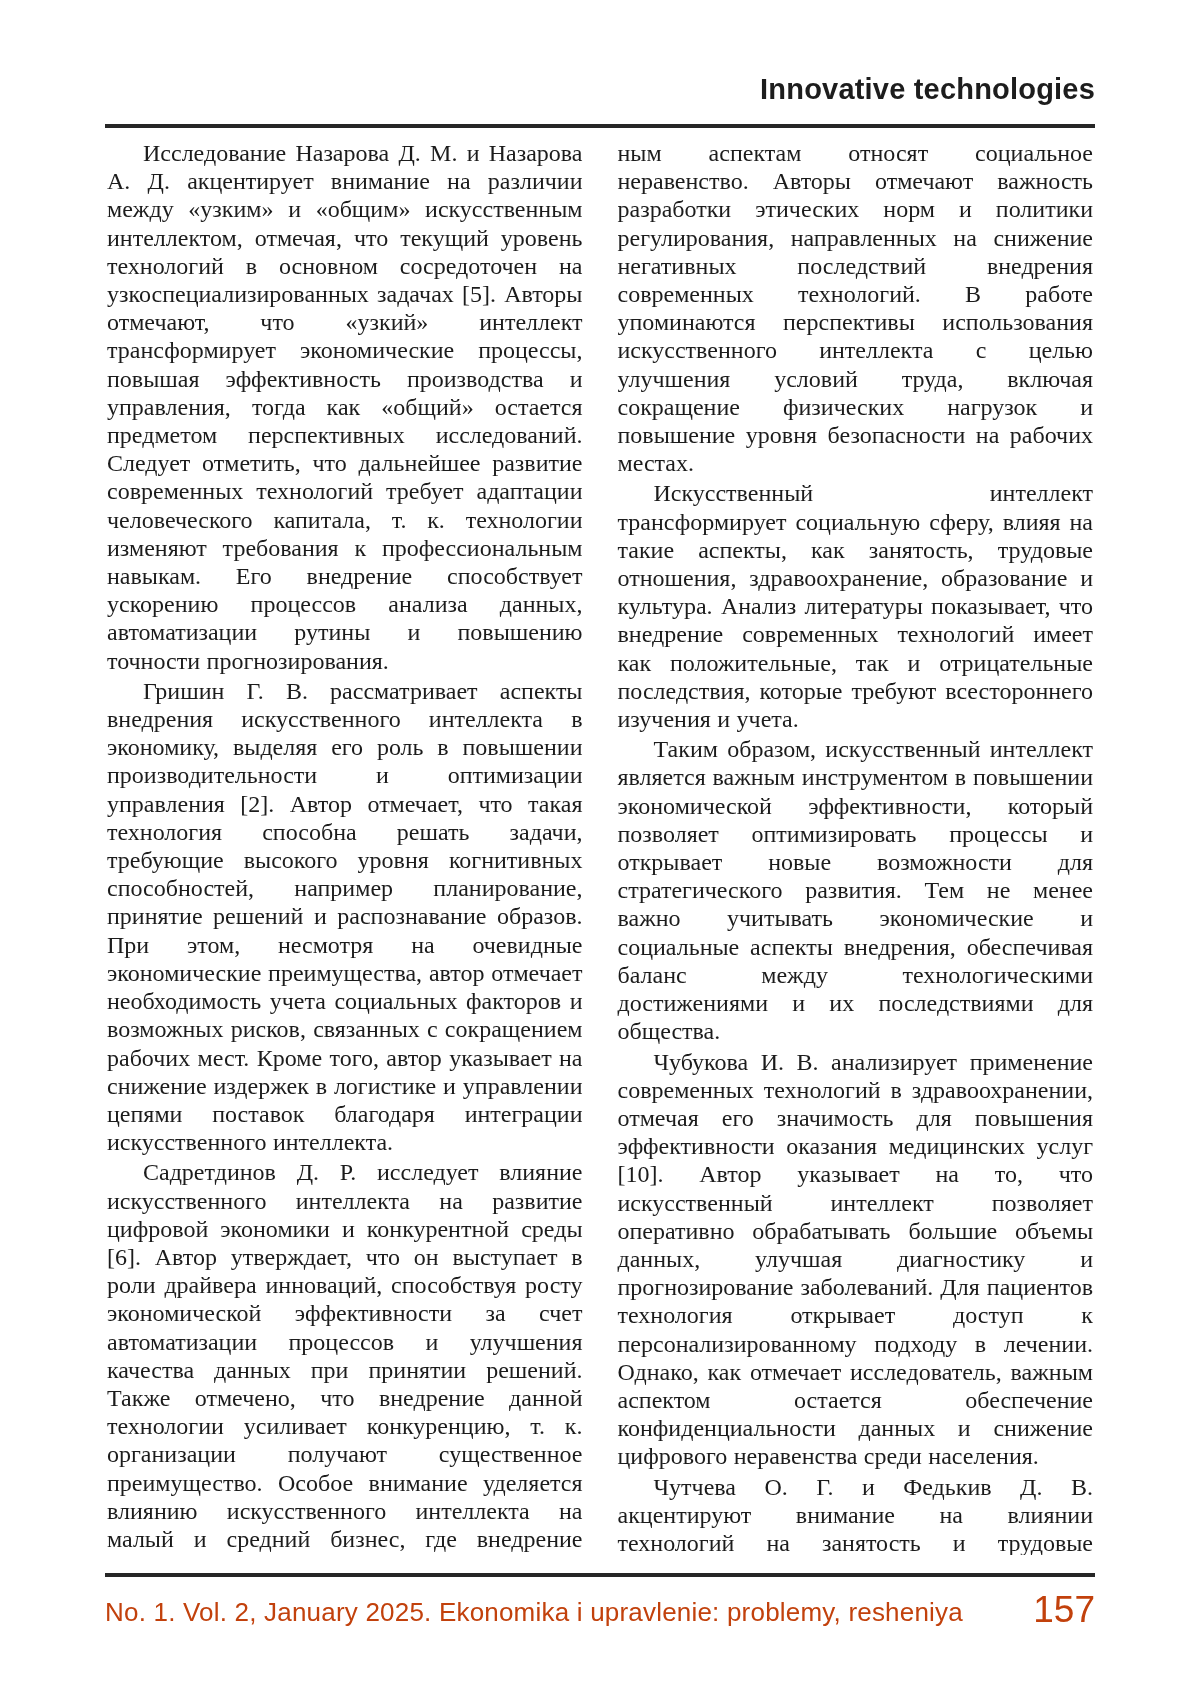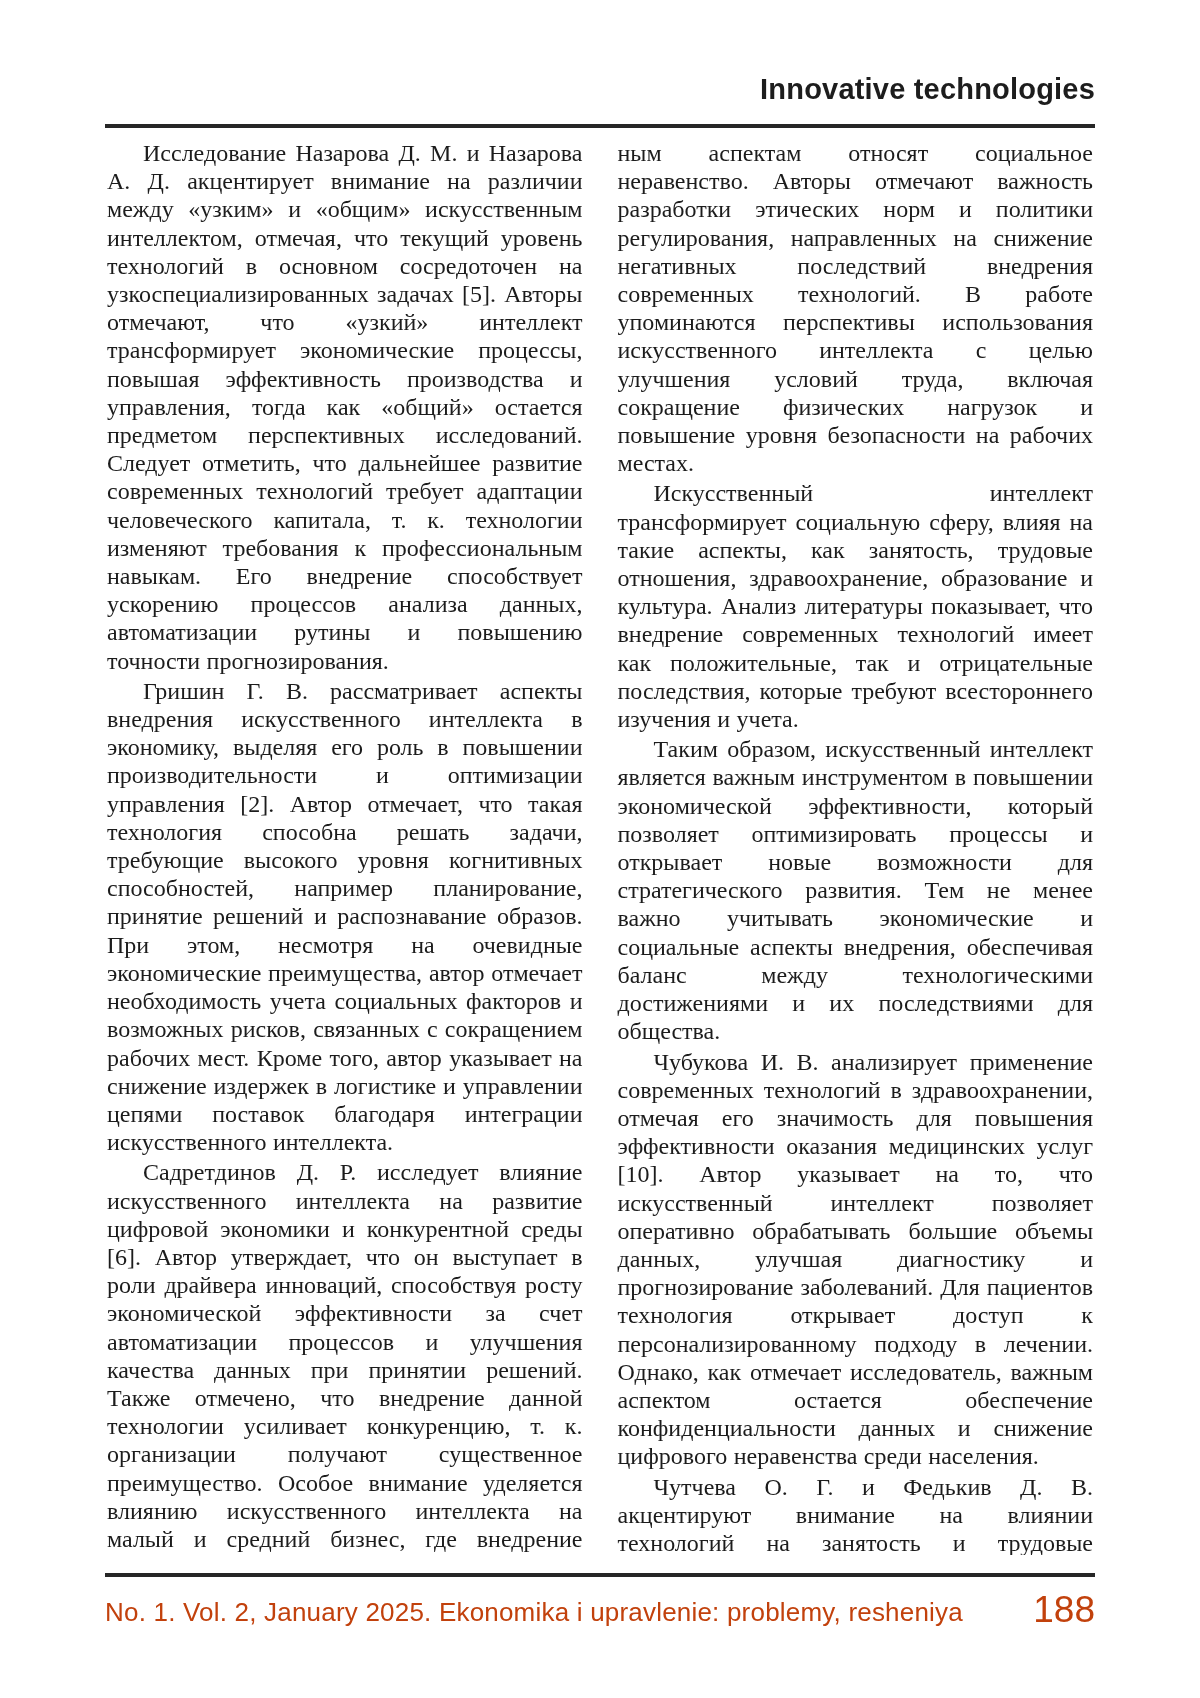--- a/index.html
+++ b/index.html
@@ -111,16 +111,16 @@
       <p>Чубукова И. В. анализирует применение современных технологий в здравоохранении, отмечая его значимость для повышения эффективности оказания медицинских услуг [10]. Автор указывает на то, что искусственный интеллект позволяет оперативно обрабатывать большие объемы данных, улучшая диагностику и прогнозирование заболеваний. Для пациентов технология открывает доступ к персонализированному подходу в лечении. Однако, как отмечает исследователь, важным аспектом остается обеспечение конфиденциальности данных и снижение цифрового неравенства среди населения.</p>
       <p>Чутчева О. Г. и Федькив Д. В. акцентируют внимание на влиянии технологий на занятость и трудовые отношения [11]. Их работа посвящена анализу изменений на рынке труда под воздействием технологий, включая создание новых профессий, изменение требований к квалификации и возможное исчезновение ряда рабочих мест. Авторы указывают на угрозу технологической безработицы и необходимость разработки организационно-правовых механизмов с целью смягчения ее последствий.</p>
 
     </section>
   </div>
 
   <div class="rule bottom"></div>
 
   <div class="footer-row">
     <span class="journal-line">No. 1. Vol. 2, January 2025. Ekonomika i upravlenie: problemy, resheniya</span>
-    <span class="page-number">188</span>
+    <span class="page-number">157</span>
   </div>
 
 </div>
 
 </body></html>

